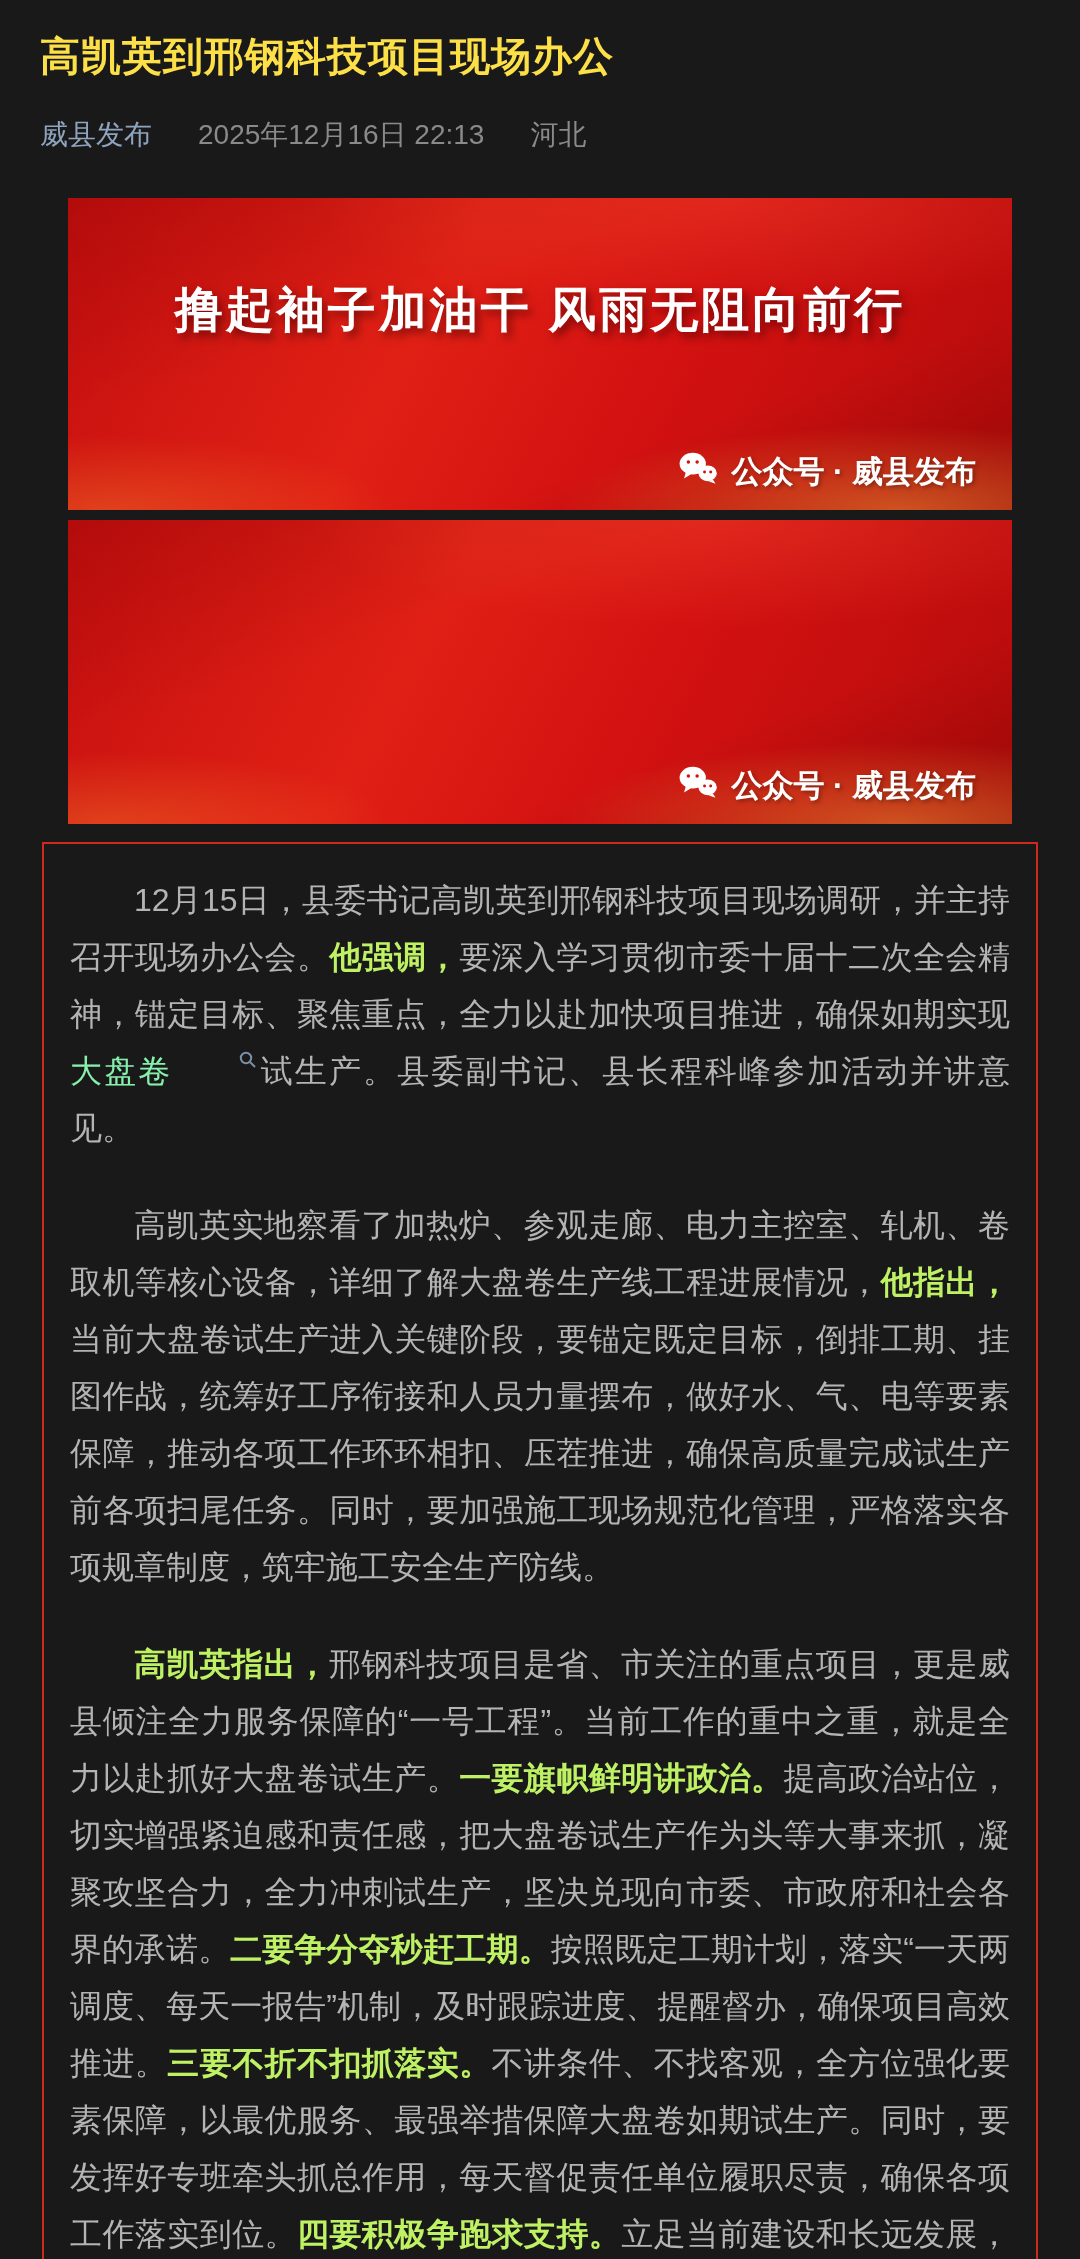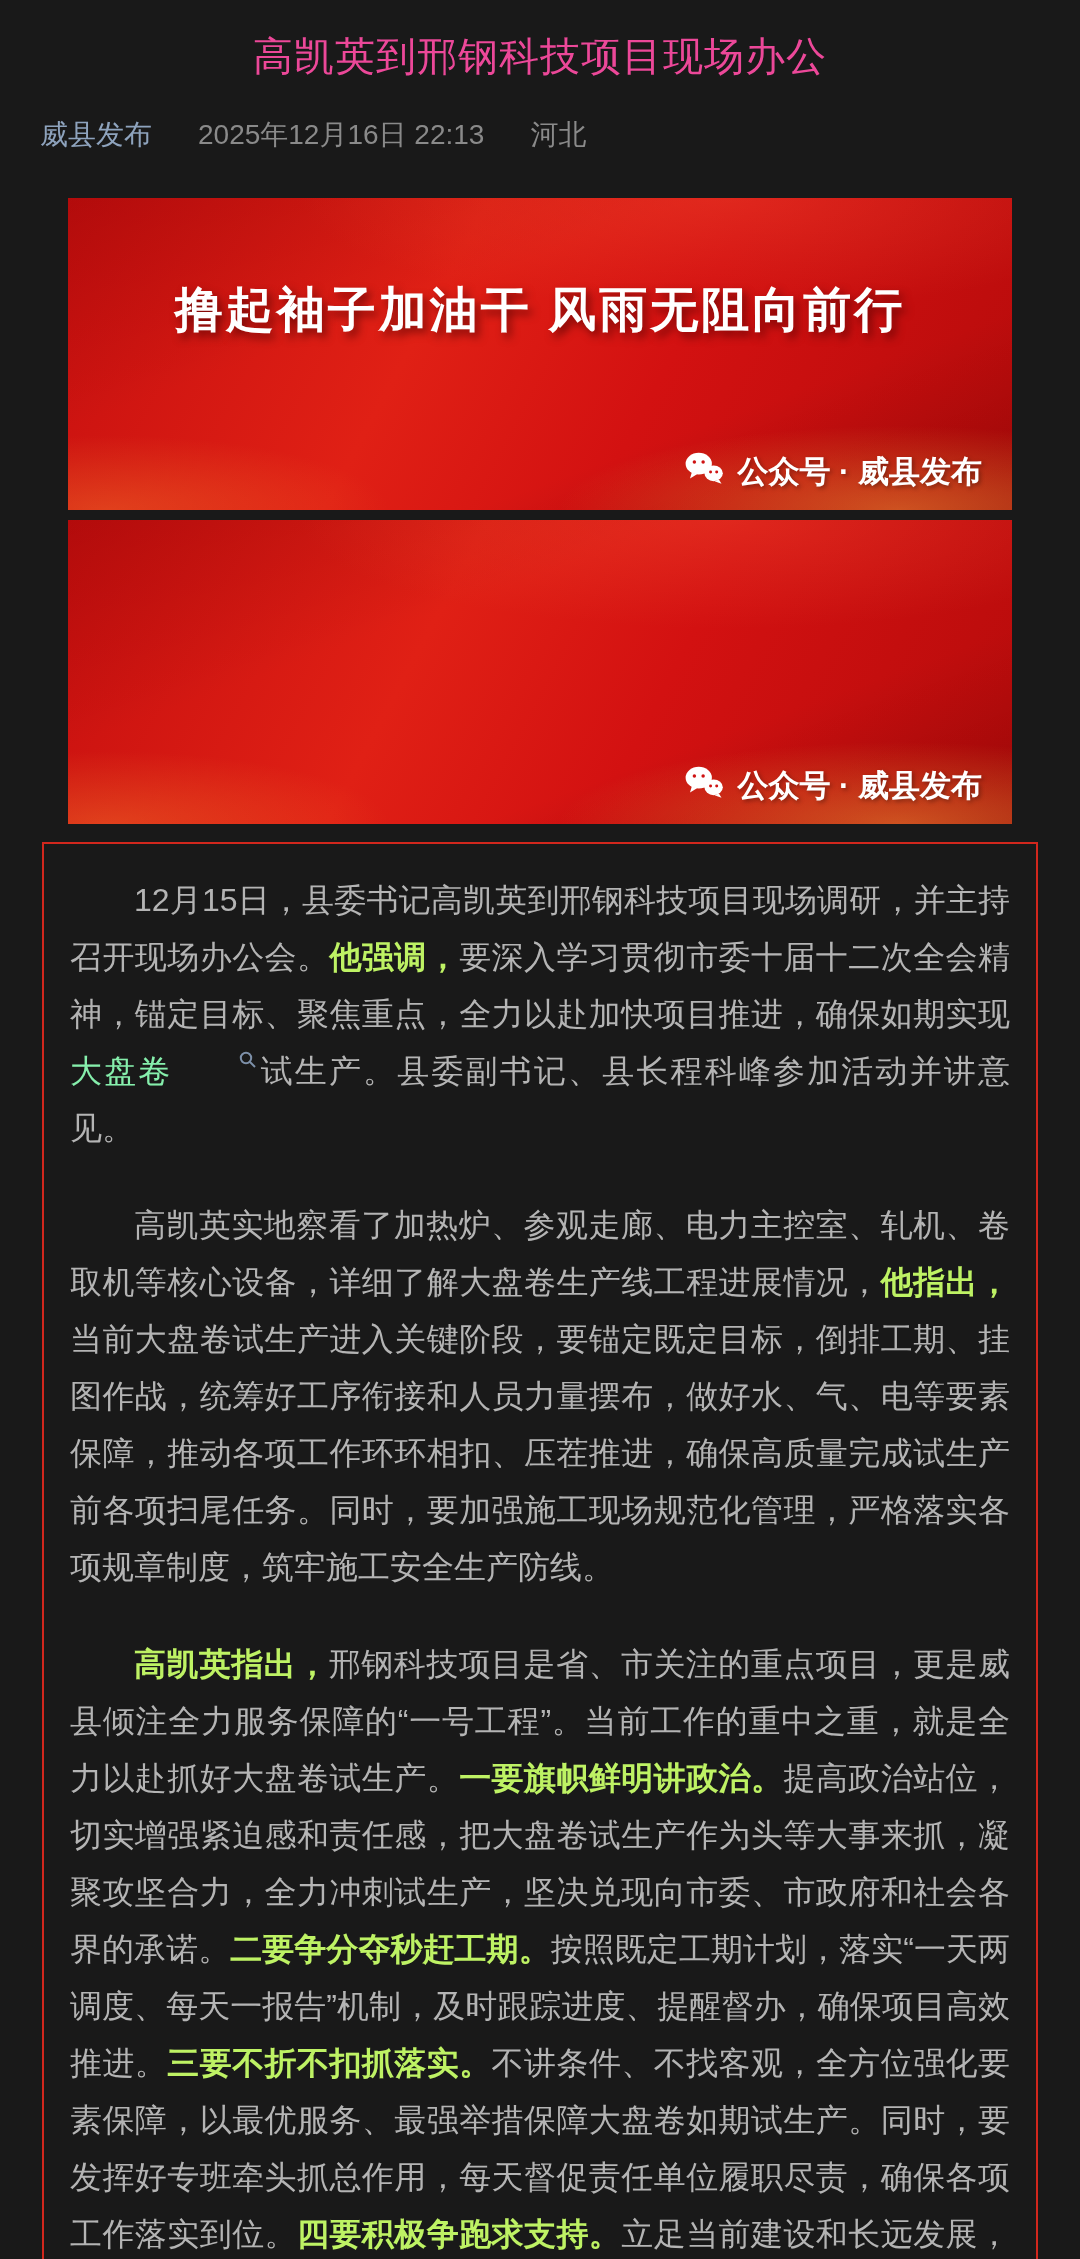--- a/index.html
+++ b/index.html
@@ -1,41 +1,41 @@
 <!DOCTYPE html>
 <html><head>
 <meta charset="utf-8">
 <style>
   html,body{margin:0;padding:0;background:#0d0d0d;}
   .page{position:relative;width:1080px;height:2259px;margin:0 auto;background:#191919;
         overflow:hidden;font-family:"Liberation Sans",sans-serif;}
 
   
-  .title{margin:0 40px;padding-top:30px;font-size:40px;line-height:52px;font-weight:normal;
-         color:#ec4899;letter-spacing:1px;text-align:center;}
+  .title{margin:0 40px;padding-top:30px;font-size:40px;line-height:52px;font-weight:bold;
+         color:#fde047;letter-spacing:1px;}
   .byline{margin:34px 40px 0;display:flex;align-items:center;gap:22px;font-size:28px;}
   .byline .acct{color:#8ea3bd;}
   .byline .meta{color:#8a8a8a;margin-left:24px;}
 
   
   .banner{position:relative;margin:0 68px;overflow:hidden;
           background:linear-gradient(118deg,#c60f0f 0%,#e02015 38%,#d31111 62%,#b50b0b 100%);}
   .banner::before{content:"";position:absolute;inset:0;pointer-events:none;background:
      radial-gradient(ellipse 60% 45% at 88% 100%, rgba(255,170,60,.45), transparent 60%),
      radial-gradient(ellipse 50% 40% at 4% 100%, rgba(255,150,50,.32), transparent 60%),
      radial-gradient(ellipse 70% 55% at 70% 0%, rgba(255,95,60,.28), transparent 65%),
      linear-gradient(160deg, rgba(120,0,0,.25), transparent 35%, transparent 70%, rgba(90,0,0,.3));}
   .banner1{height:312px;margin-top:44px;}
   .banner2{height:304px;margin-top:10px;}
   .slogan{position:relative;z-index:1;color:#ffffff;font-weight:bold;text-align:center;
           text-shadow:4px 5px 8px rgba(70,0,0,.65);}
   .banner1 .slogan{margin-top:80px;font-size:48px;letter-spacing:3px;}
   .banner2 .slogan{margin-top:48px;letter-spacing:7px;}
   .banner2 .slogan-line{font-size:63px;line-height:92px;}
-  .banner-wm{position:absolute;z-index:2;right:30px;bottom:16px;display:flex;align-items:center;
+  .banner-wm{position:absolute;z-index:2;right:36px;bottom:16px;display:flex;align-items:center;
              gap:12px;color:#fff;font-weight:bold;font-size:31px;
              text-shadow:2px 2px 4px rgba(0,0,0,.35);}
 
   
   .article{margin:18px 42px 0;border:2px solid #d2271d;padding:28px 26px 36px;}
   .article p{margin:0 0 40px;font-size:32px;line-height:57px;color:#b4b4b4;
              text-indent:2em;text-align:justify;}
   .article p:last-child{margin-bottom:0;}
   .article strong{color:#bef264;}
   .article .lnk{color:#86efac;cursor:pointer;}

